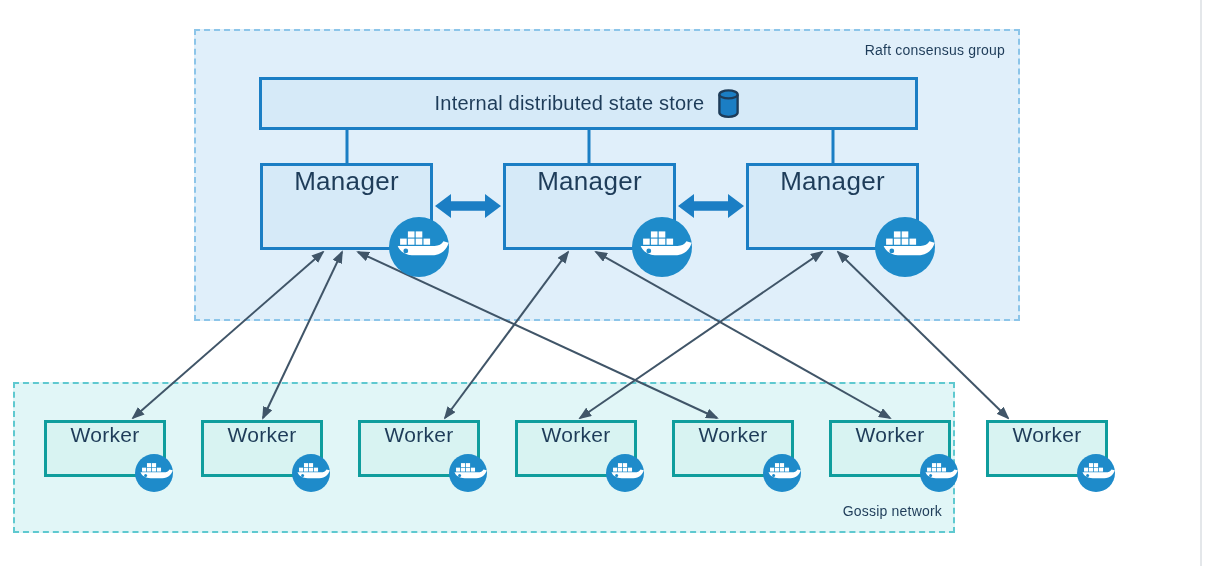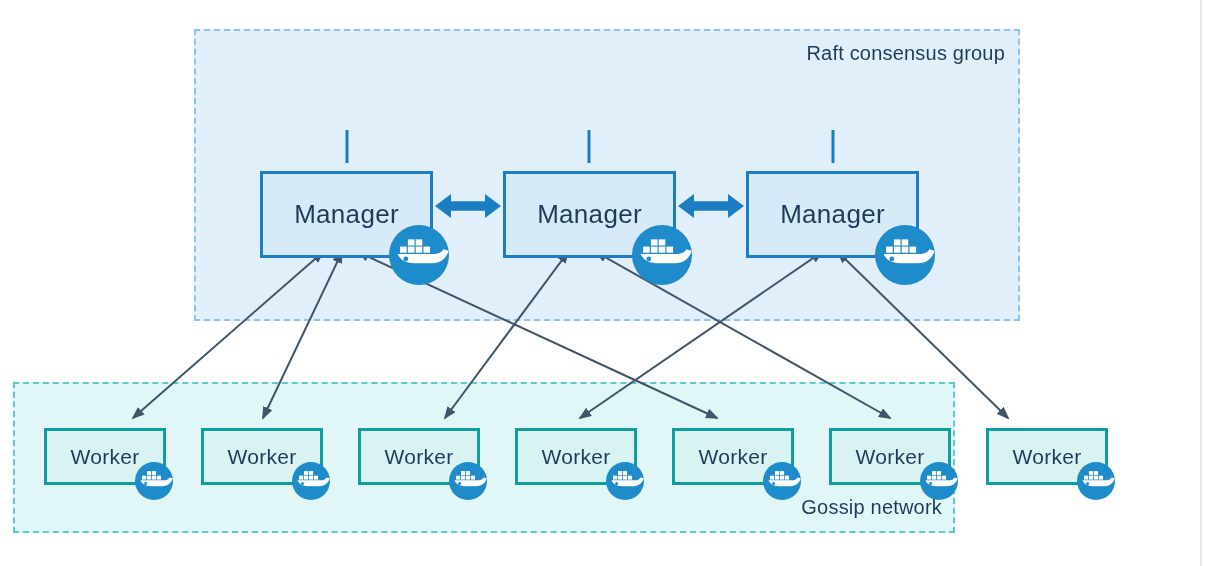--- a/index.html
+++ b/index.html
@@ -11,29 +11,29 @@
   }
   html,body{margin:0;padding:0;background:#fff;}
   .canvas{
     position:relative;width:1207px;height:566px;background:#ffffff;overflow:hidden;
     font-family:"Liberation Sans","DejaVu Sans",sans-serif;color:var(--navy);
   }
   .edge-line{position:absolute;left:1200px;top:0;width:2px;height:566px;background:#e4e7ea;}
   .group{position:absolute;box-sizing:border-box;border:2px dashed;}
   .raft{left:194px;top:29px;width:826px;height:292px;background:var(--raft-fill);border-color:var(--raft-dash);}
   .gossip{left:13px;top:382px;width:942px;height:151px;background:var(--gossip-fill);border-color:var(--gossip-dash);}
-  .group-label{position:absolute;font-size:20px;letter-spacing:.2px;color:var(--navy);white-space:nowrap;}
+  .group-label{position:absolute;font-size:14px;letter-spacing:.2px;color:var(--navy);white-space:nowrap;}
   .raft .group-label{right:13px;top:11px;}
   .gossip .group-label{right:11px;bottom:12px;}
   svg.links{position:absolute;left:0;top:0;z-index:2;}
   .connector{stroke:var(--blue);stroke-width:3;}
   .wlink{stroke:var(--slate);stroke-width:2;}
   .peer{fill:var(--blue);}
   #ah path{fill:var(--slate);}
-  .node{position:absolute;box-sizing:border-box;z-index:3;display:flex;align-items:center;justify-content:center;margin-top:8px;}
+  .node{position:absolute;box-sizing:border-box;z-index:3;display:flex;align-items:flex-start;justify-content:center;}
   .manager{width:173px;height:87px;background:var(--blue-fill);border:3px solid var(--blue);top:163px;}
   .manager .node-label{font-size:26px;letter-spacing:.3px;}
   .worker{width:122px;height:57px;background:var(--teal-fill);border:3px solid var(--teal);top:420px;}
   .worker .node-label{font-size:21px;letter-spacing:.3px;}
   .state-store{position:absolute;left:259px;top:77px;width:659px;height:53px;box-sizing:border-box;
     background:var(--blue-fill);border:3px solid var(--blue);z-index:3;
     display:flex;align-items:center;justify-content:center;gap:11px;}
   .state-store .node-label{font-size:20px;letter-spacing:.2px;}
   .db-icon{width:27px;height:31px;flex:0 0 auto;}
   .badge{position:absolute;z-index:4;}
@@ -88,20 +88,26 @@
       <line x1="342" y1="252" x2="263" y2="418" class="wlink" marker-start="url(#ah)" marker-end="url(#ah)"></line>
       <line x1="358" y1="252" x2="717" y2="418" class="wlink" marker-start="url(#ah)" marker-end="url(#ah)"></line>
       <line x1="568" y1="252" x2="445" y2="418" class="wlink" marker-start="url(#ah)" marker-end="url(#ah)"></line>
       <line x1="596" y1="252" x2="890" y2="418" class="wlink" marker-start="url(#ah)" marker-end="url(#ah)"></line>
       <line x1="822" y1="252" x2="580" y2="418" class="wlink" marker-start="url(#ah)" marker-end="url(#ah)"></line>
       <line x1="838" y1="252" x2="1008" y2="418" class="wlink" marker-start="url(#ah)" marker-end="url(#ah)"></line>
       <polygon class="peer" points="435,206 451,194 451,201.2 485,201.2 485,194 501,206 485,218 485,210.8 451,210.8 451,218"></polygon>
       <polygon class="peer" points="678,206 694,194 694,201.2 728,201.2 728,194 744,206 728,218 728,210.8 694,210.8 694,218"></polygon>
     </svg>
 
+  <div class="state-store">
+    <span class="node-label">Internal distributed state store</span>
+    <svg class="db-icon" viewBox="0 0 28 34">
+        <use href="#db-cylinder"></use>
+      </svg>
+  </div>
 
   <div class="node manager" style="left:260px">
     <span class="node-label">Manager</span>
     <svg class="badge badge-lg" viewBox="0 0 40 40">
         <use href="#docker-whale"></use>
       </svg>
   </div>
   <div class="node manager" style="left:503px">
     <span class="node-label">Manager</span>
     <svg class="badge badge-lg" viewBox="0 0 40 40">

